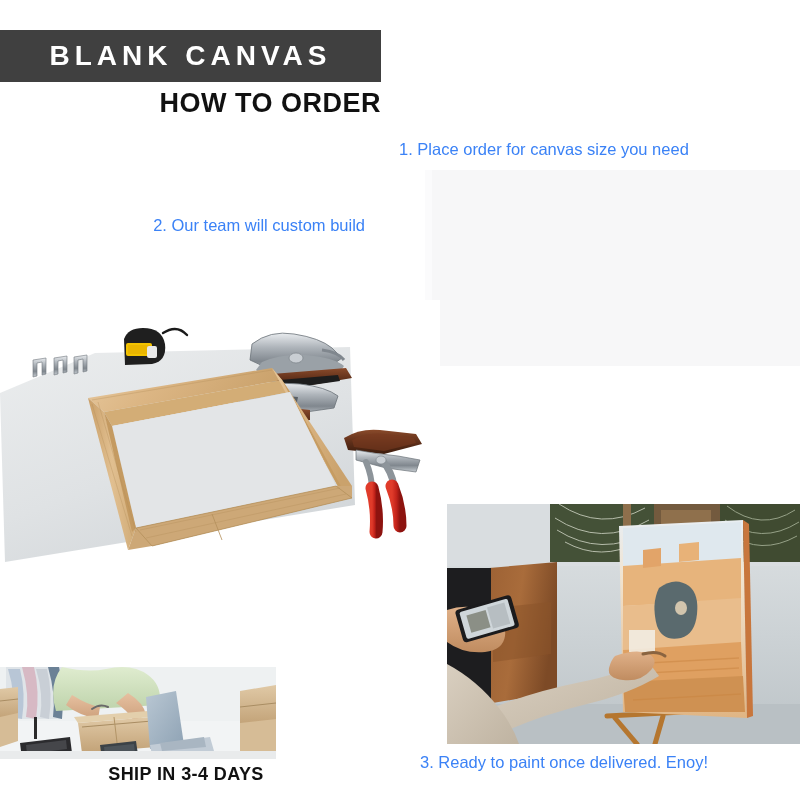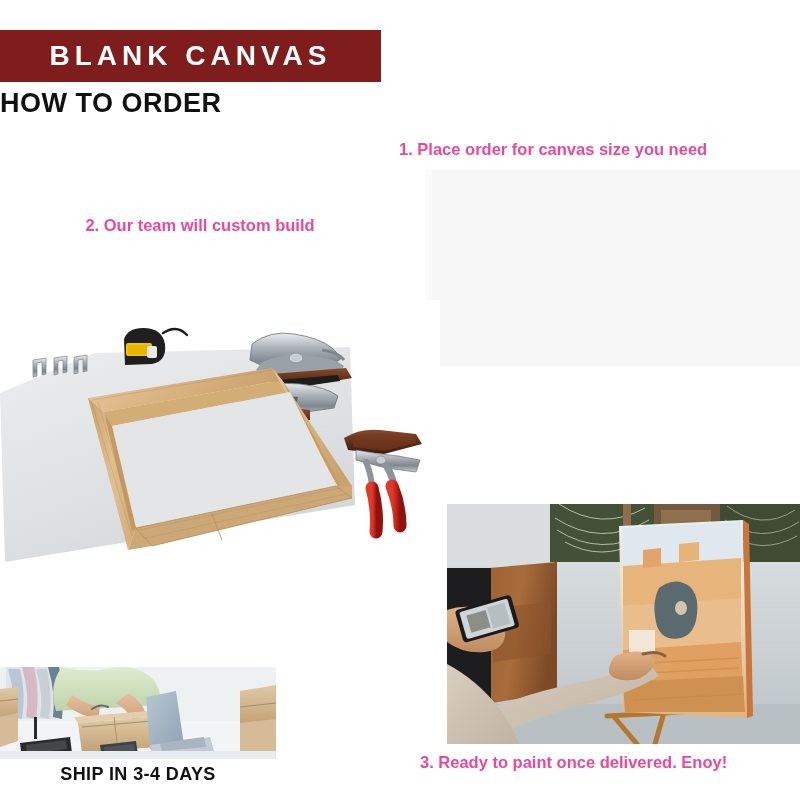--- a/index.html
+++ b/index.html
@@ -16,87 +16,88 @@
     color: #111111;
   }
 
   
   #header-banner {
     position: absolute;
     left: 0;
     top: 30px;
     width: 381px;
     height: 52px;
-    background: #7f1d1d;
+    background: #404040;
     display: flex;
     align-items: center;
     justify-content: center;
   }
   #header-banner-title {
     color: #ffffff;
     font-size: 28px;
     font-weight: bold;
     letter-spacing: 5px;
     line-height: 1;
     white-space: nowrap;
   }
   #header-subtitle {
     position: absolute;
     left: 0;
     top: 88px;
     width: 381px;
-    text-align: left;
+    text-align: right;
     font-size: 27px;
     font-weight: bold;
     letter-spacing: 0.5px;
     color: #111111;
     white-space: nowrap;
   }
 
   
   .step-caption {
     position: absolute;
-    font-weight: bold;
-    color: #ec4899;
+    font-weight: normal;
+    color: #3b82f6;
     line-height: 1.32;
   }
   #step1-caption {
     left: 399px;
     top: 139px;
     width: 396px;
     font-size: 16.5px;
     text-align: left;
     white-space: nowrap;
   }
   #step2-caption {
     left: 35px;
     top: 215px;
     width: 330px;
     font-size: 16.5px;
-    text-align: center;
+    text-align: right;
   }
   #step3-caption {
     left: 420px;
     top: 752px;
     width: 370px;
     font-size: 16.5px;
     text-align: left;
     white-space: nowrap;
   }
   #ship-caption {
     position: absolute;
     left: 0px;
     top: 764px;
     width: 276px;
     text-align: center;
     font-size: 18px;
     font-weight: bold;
     letter-spacing: 0.4px;
     color: #111111;
     white-space: nowrap;
+    padding-left: 48px;
   }
 
   
   .photo {
     position: absolute;
     overflow: hidden;
   }
 
   
   #photo-canvas-order {

